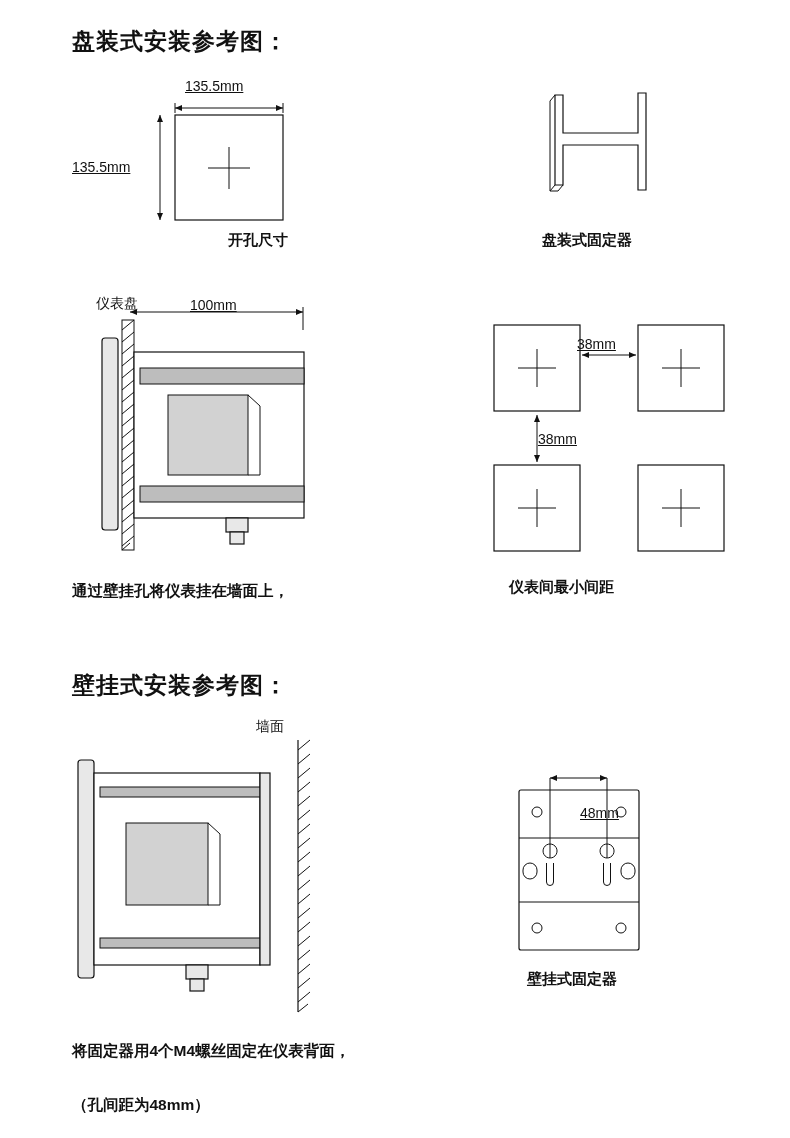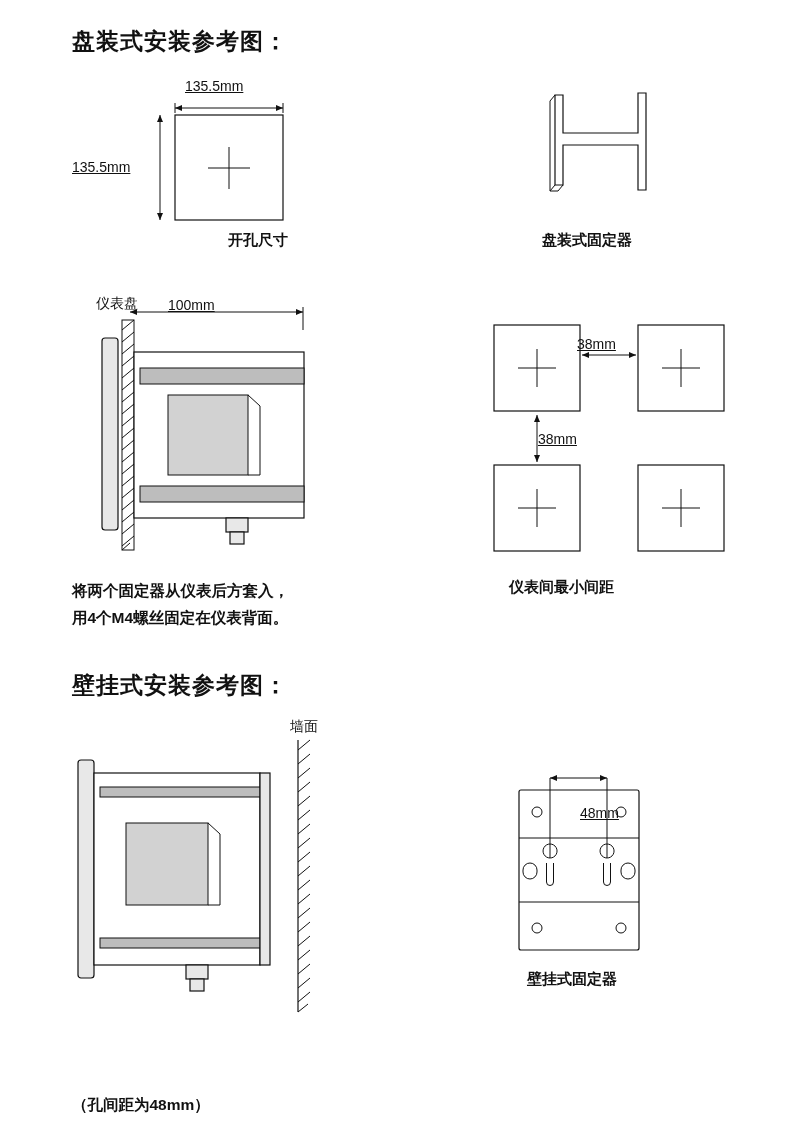--- a/index.html
+++ b/index.html
@@ -147,24 +147,23 @@
 
     <rect class="box-dg" x="70" y="196" width="164" height="16"></rect>
 
     <rect class="box-mg" x="98" y="105" width="80" height="80"></rect>
     <path class="ln-thin" d="M 178,105 L 190,116 L 190,185 L 178,185"></path>
 
     <rect class="box-g" x="156" y="228" width="22" height="14"></rect>
     <rect class="box-g" x="160" y="242" width="14" height="12"></rect>
   </svg>
 
-  <div class="dim-label" style="left:168px; top:297px;text-align:center;">100mm</div>
-
-  <div class="note" style="left:72px; top:578px;">将两个固定器从仪表后方套入，</div>
-  <div class="note" style="left:72px; top:605px;">用4个M4螺丝固定在仪表背面。</div>
+  <div class="dim-label" style="left:190px; top:297px;text-align:center;">100mm</div>
+
+  <div class="note" style="left:72px; top:578px;">通过壁挂孔将仪表挂在墙面上，</div>
 
   <svg style="left:480px; top:315px;" width="260" height="245">
 
     <rect class="box-w" x="14" y="10" width="86" height="86"></rect>
     <line class="ln-thin" x1="38" y1="53" x2="76" y2="53"></line>
     <line class="ln-thin" x1="57" y1="34" x2="57" y2="72"></line>
 
     <rect class="box-w" x="158" y="10" width="86" height="86"></rect>
     <line class="ln-thin" x1="182" y1="53" x2="220" y2="53"></line>
     <line class="ln-thin" x1="201" y1="34" x2="201" y2="72"></line>
@@ -184,21 +183,21 @@
     <line class="ln-dim" x1="57" y1="100" x2="57" y2="147"></line>
     <polygon points="57,100 54,107 60,107" fill="#111"></polygon>
     <polygon points="57,147 54,140 60,140" fill="#111"></polygon>
   </svg>
   <div class="dim-label" style="left:577px; top:336px;">38mm</div>
   <div class="dim-label" style="left:538px; top:431px;">38mm</div>
   <div class="caption" style="left:509px; top:578px;">仪表间最小间距</div>
 
   <div class="section-title" style="left:72px; top:670px;">壁挂式安装参考图：</div>
 
-  <div class="label" style="left:290px; top:718px;">墙面</div>
+  <div class="label" style="left:256px; top:718px;">墙面</div>
 
   <svg style="left:70px; top:740px;" width="300" height="275">
 
     <line class="ln" x1="228" y1="0" x2="228" y2="272"></line>
     <g class="hatch-line">
       <line x1="228" y1="10" x2="240" y2="0"></line>
       <line x1="228" y1="24" x2="240" y2="14"></line>
       <line x1="228" y1="38" x2="240" y2="28"></line>
       <line x1="228" y1="52" x2="240" y2="42"></line>
       <line x1="228" y1="66" x2="240" y2="56"></line>
@@ -259,15 +258,16 @@
 
     <rect class="ln-thin" x="28" y="113" width="14" height="16" rx="7" fill="#fff"></rect>
     <rect class="ln-thin" x="126" y="113" width="14" height="16" rx="7" fill="#fff"></rect>
 
     <line class="ln-dim" x1="55" y1="28" x2="55" y2="108"></line>
     <line class="ln-dim" x1="112" y1="28" x2="112" y2="108"></line>
   </svg>
   <div class="dim-label" style="left:580px; top:757px;margin-top:48px;">48mm</div>
   <div class="caption" style="left:527px; top:970px;">壁挂式固定器</div>
 
+  <div class="note" style="left:72px; top:1038px;">将固定器用4个M4螺丝固定在仪表背面，</div>
   <div class="note" style="left:72px; top:1092px;">（孔间距为48mm）</div>
 
 </div>
 
 </body></html>

